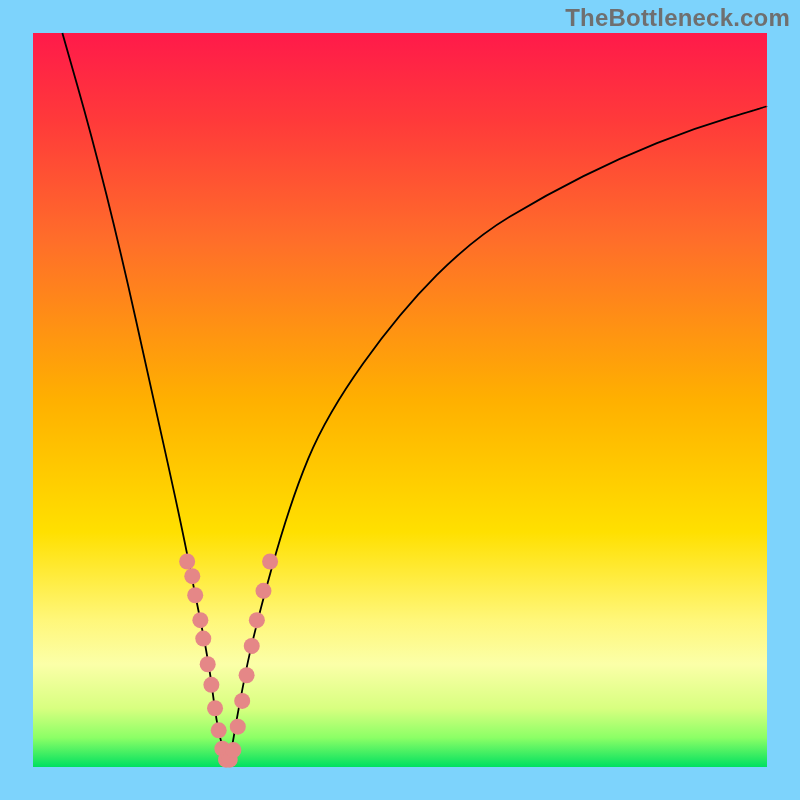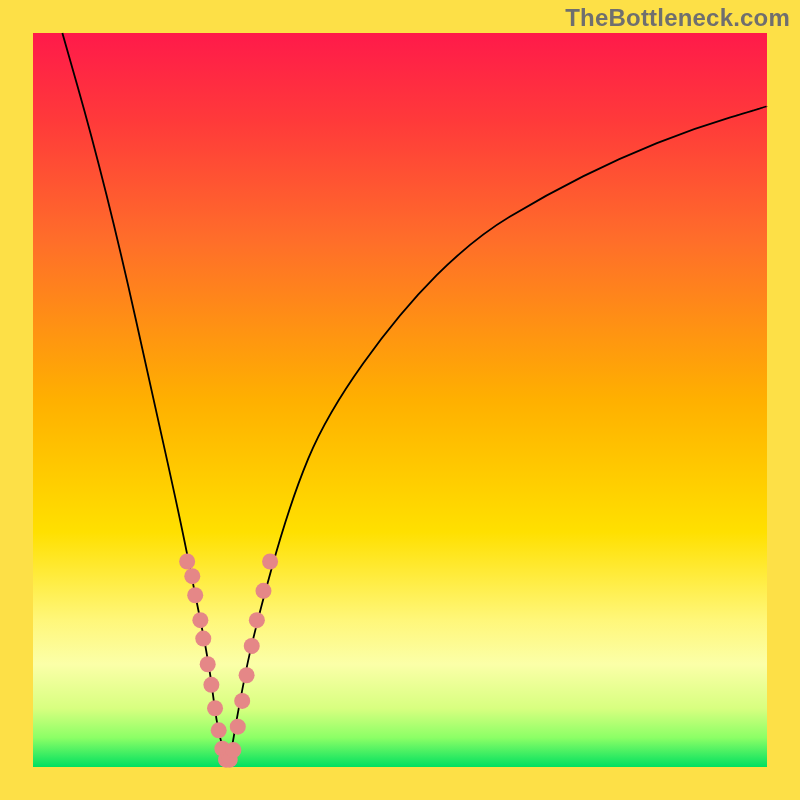--- a/index.html
+++ b/index.html
@@ -7,21 +7,21 @@
     padding: 0;
     width: 800px;
     height: 800px;
     background: #000;
     overflow: hidden;
   }
   .frame {
     position: relative;
     width: 800px;
     height: 800px;
-    background: #fde047;
+    background: #7dd3fc;
   }
   .plot {
     position: absolute;
     left: 33px;
     top: 33px;
     width: 734px;
     height: 734px;
     background: linear-gradient(to bottom,
       #ff1a4a 0%,
       #ff3a3a 12%,

